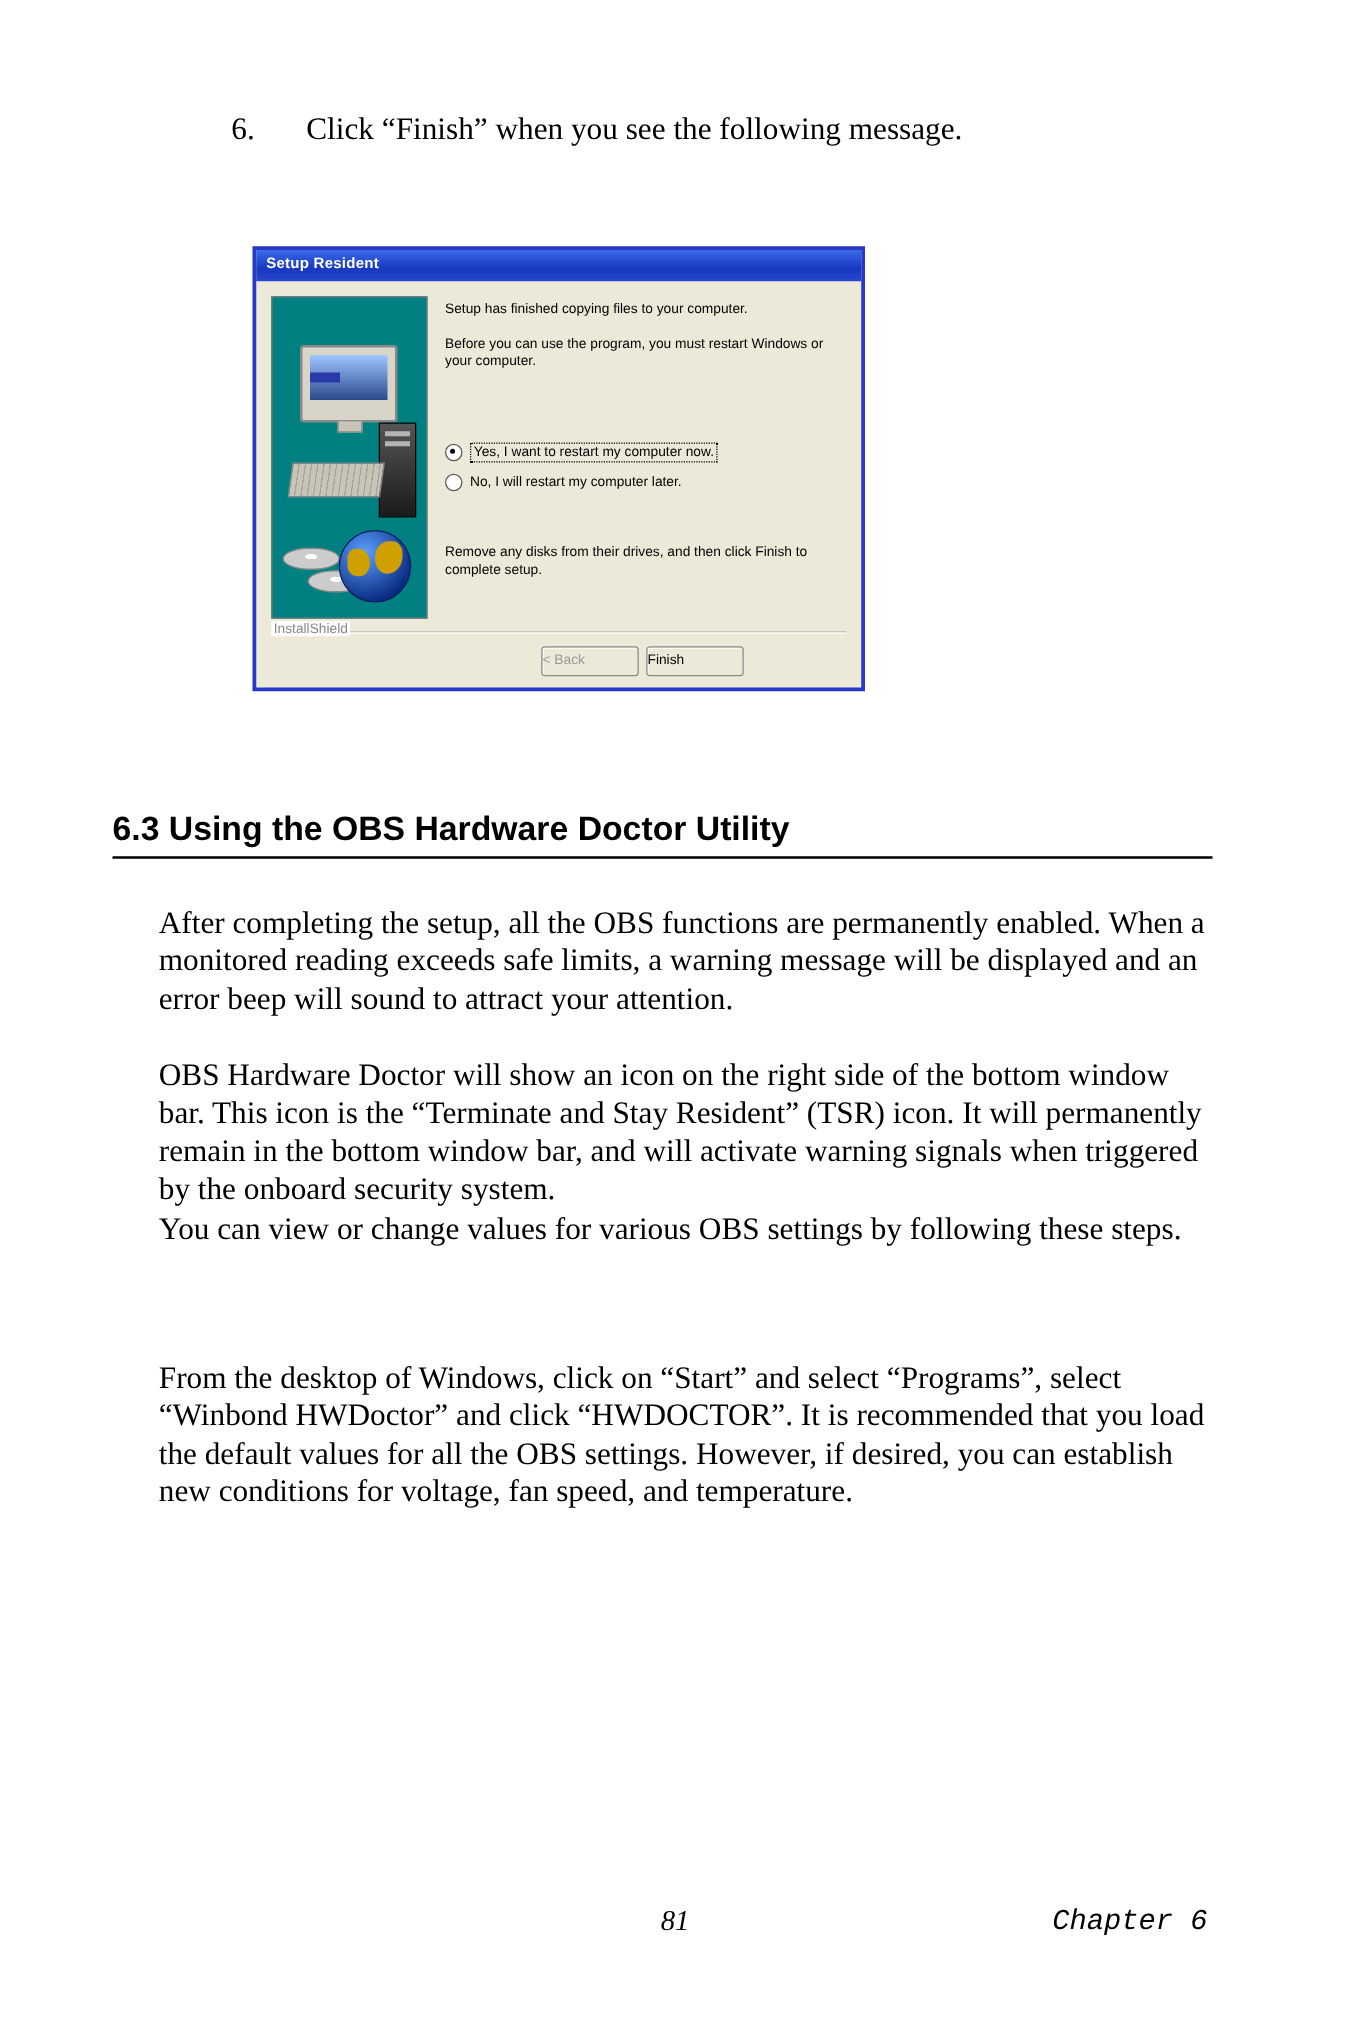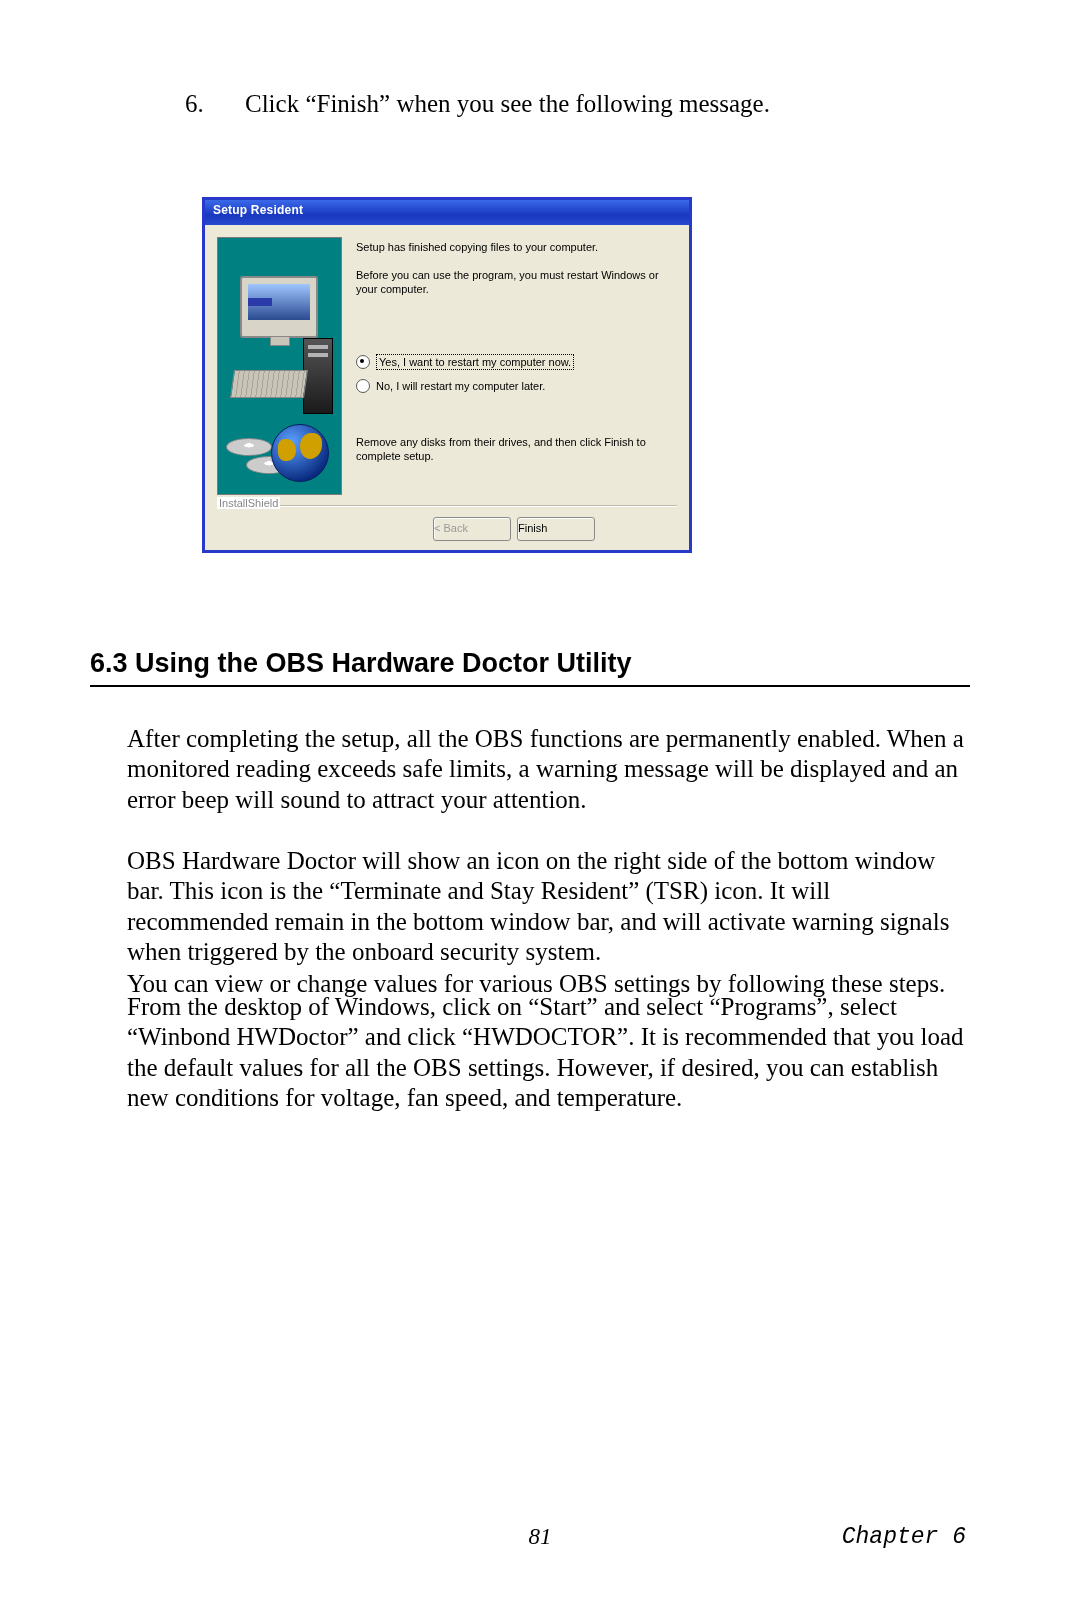--- a/index.html
+++ b/index.html
@@ -190,21 +190,21 @@
     padding-bottom: 6px;
     border-bottom: 2px solid #000;
   }
   .body-block {
     position: absolute; left: 127px; right: 110px;
     font-size: 25px; line-height: 1.21;
   }
   .p1 { top: 724px; }
   .p2 { top: 846px; }
   .p3 { top: 969px; }
-  .p4 { top: 992px; }
+  .p4 { top: 1088px; }
 
   .footer-pagenum {
     position: absolute; bottom: 68px; left: 0; right: 0;
     text-align: center;
     font-style: italic; font-family: "Times New Roman", serif;
     font-size: 23px;
   }
   .footer-chapter {
     position: absolute; bottom: 68px; right: 114px;
     font-style: italic; font-family: Liberation Mono, monospace;
@@ -255,20 +255,20 @@
       <div class="foot-line"></div>
       <span class="ishield-label">InstallShield</span>
       <div class="btn btn-back">&lt; Back</div>
       <div class="btn btn-finish">Finish</div>
     </div>
   </div>
 
   <div class="sec-heading">6.3  Using the OBS Hardware Doctor Utility</div>
 
   <div class="body-block p1">After completing the setup, all the OBS functions are permanently enabled. When a monitored reading exceeds safe limits, a warning message will be displayed and an error beep will sound to attract your attention.</div>
-  <div class="body-block p2">OBS Hardware Doctor will show an icon on the right side of the bottom window bar. This icon is the “Terminate and Stay Resident” (TSR) icon. It will recommended remain in the bottom window bar, and will activate warning signals when triggered by the onboard security system.</div>
+  <div class="body-block p2">OBS Hardware Doctor will show an icon on the right side of the bottom window bar. This icon is the “Terminate and Stay Resident” (TSR) icon. It will permanently remain in the bottom window bar, and will activate warning signals when triggered by the onboard security system.</div>
   <div class="body-block p3">You can view or change values for various OBS settings by following these steps.</div>
   <div class="body-block p4">From the desktop of Windows, click on “Start” and select “Programs”, select “Winbond HWDoctor” and click “HWDOCTOR”. It is recommended that you load the default values for all the OBS settings. However, if desired, you can establish new conditions for voltage, fan speed, and temperature.</div>
 
   <div class="footer-pagenum">81</div>
   <div class="footer-chapter">Chapter 6</div>
 
 </div>
 
 </body></html>

